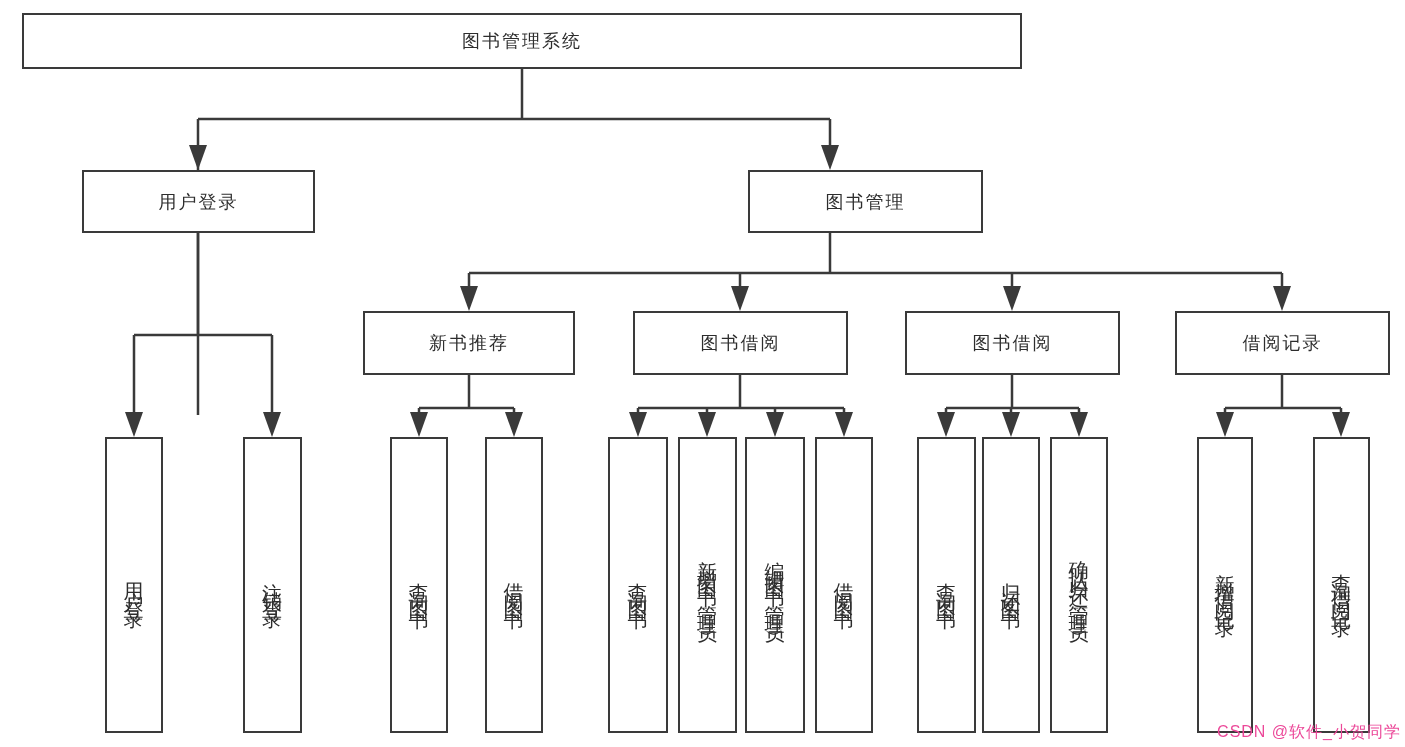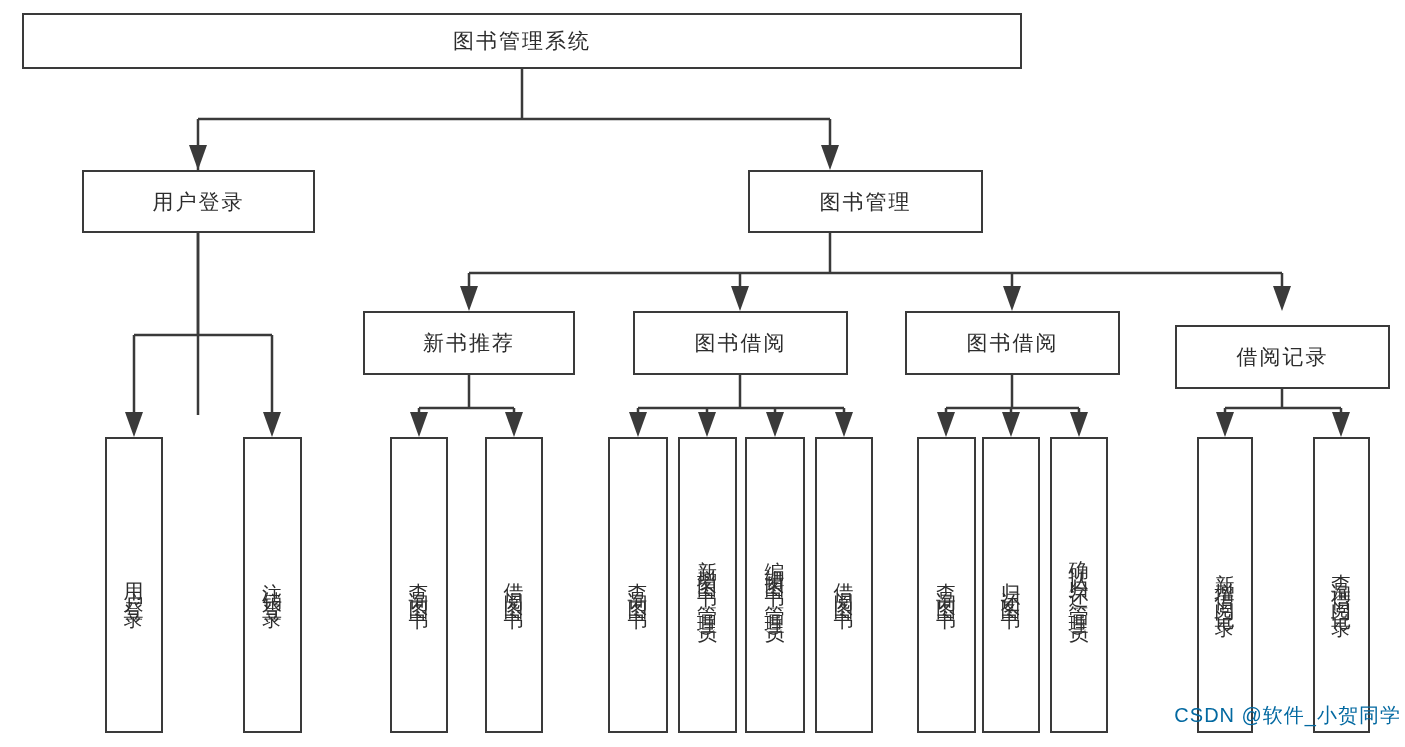--- a/index.html
+++ b/index.html
@@ -26,52 +26,52 @@
     position: absolute;
     box-sizing: border-box;
     border: 2.5px solid #3a3a3a;
     background: #ffffff;
     display: flex;
     align-items: center;
     justify-content: center;
     color: #2d2d2d;
   }
   .hbox span {
-    font-size: 21px;
+    font-size: 18px;
     letter-spacing: 2px;
     white-space: nowrap;
   }
   .vbox span {
     writing-mode: vertical-rl;
     text-orientation: mixed;
     font-size: 20px;
     letter-spacing: 9px;
     line-height: 1;
   }
   .watermark {
     position: absolute;
     right: 4px;
-    bottom: 18px;
-    font-size: 20px;
+    bottom: 4px;
+    font-size: 16px;
     letter-spacing: 1px;
-    color: #0369a1;
+    color: #ec4899;
     z-index: 5;
     white-space: nowrap;
   }
 
   
   #n-root { left: 22px;  top: 13px;  width: 1000px; height: 56px; }
 
   #n-l2a  { left: 82px;  top: 170px; width: 233px; height: 63px; }
   #n-l2b  { left: 712px; top: 170px; width: 235px; height: 63px; margin-left: 36px; }
 
   #n-l3a  { left: 363px;  top: 311px; width: 212px; height: 64px; }
   #n-l3b  { left: 633px;  top: 311px; width: 215px; height: 64px; }
   #n-l3c  { left: 905px;  top: 311px; width: 215px; height: 64px; }
-  #n-l3d  { left: 1175px; top: 325px; width: 215px; height: 64px; }
+  #n-l3d  { left: 1175px; top: 311px; width: 215px; height: 64px; }
 
   #n-a1 { left: 105px;  top: 437px; width: 58px; height: 296px; }
   #n-a2 { left: 243px;  top: 437px; width: 59px; height: 296px; }
 
   #n-b1 { left: 390px;  top: 437px; width: 58px; height: 296px; }
   #n-b2 { left: 485px;  top: 437px; width: 58px; height: 296px; }
 
   #n-c1 { left: 608px;  top: 437px; width: 60px; height: 296px; }
   #n-c2 { left: 678px;  top: 437px; width: 59px; height: 296px; }
   #n-c3 { left: 745px;  top: 437px; width: 60px; height: 296px; }

